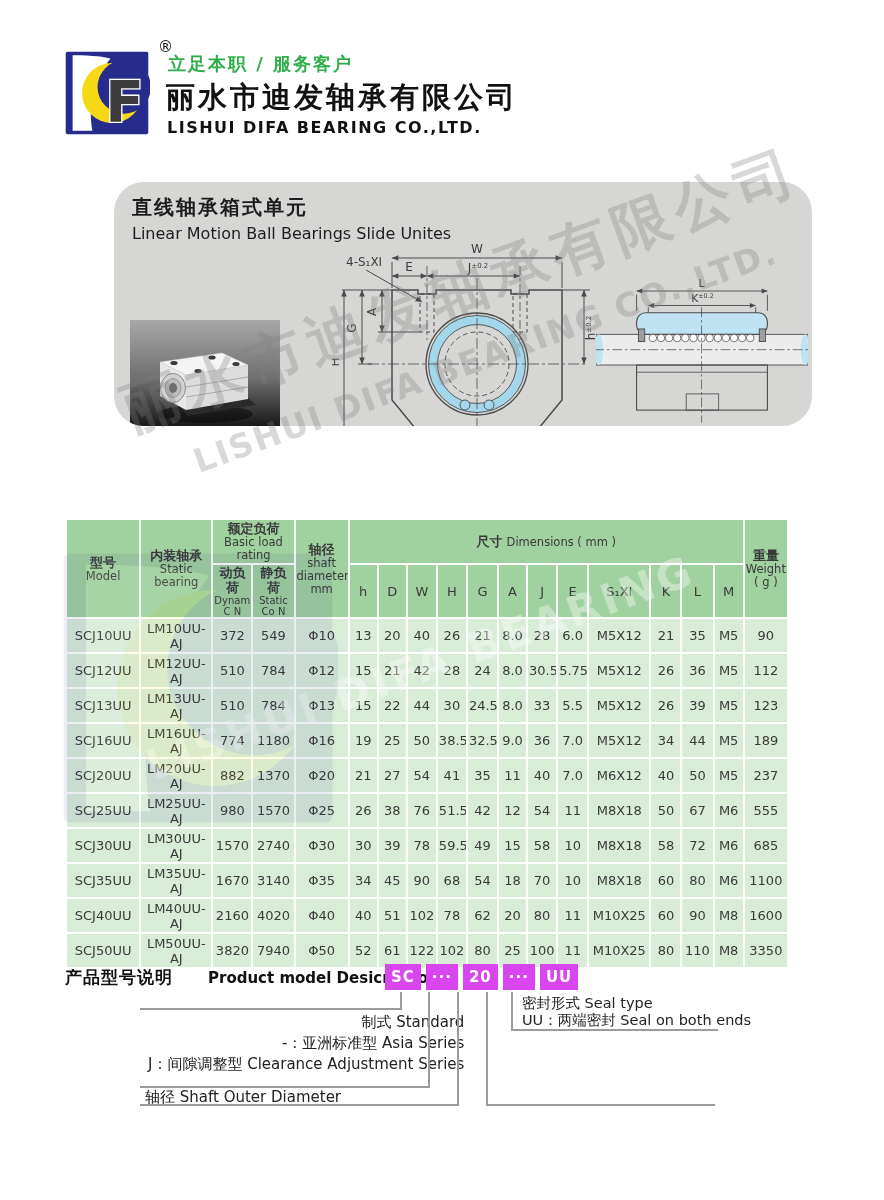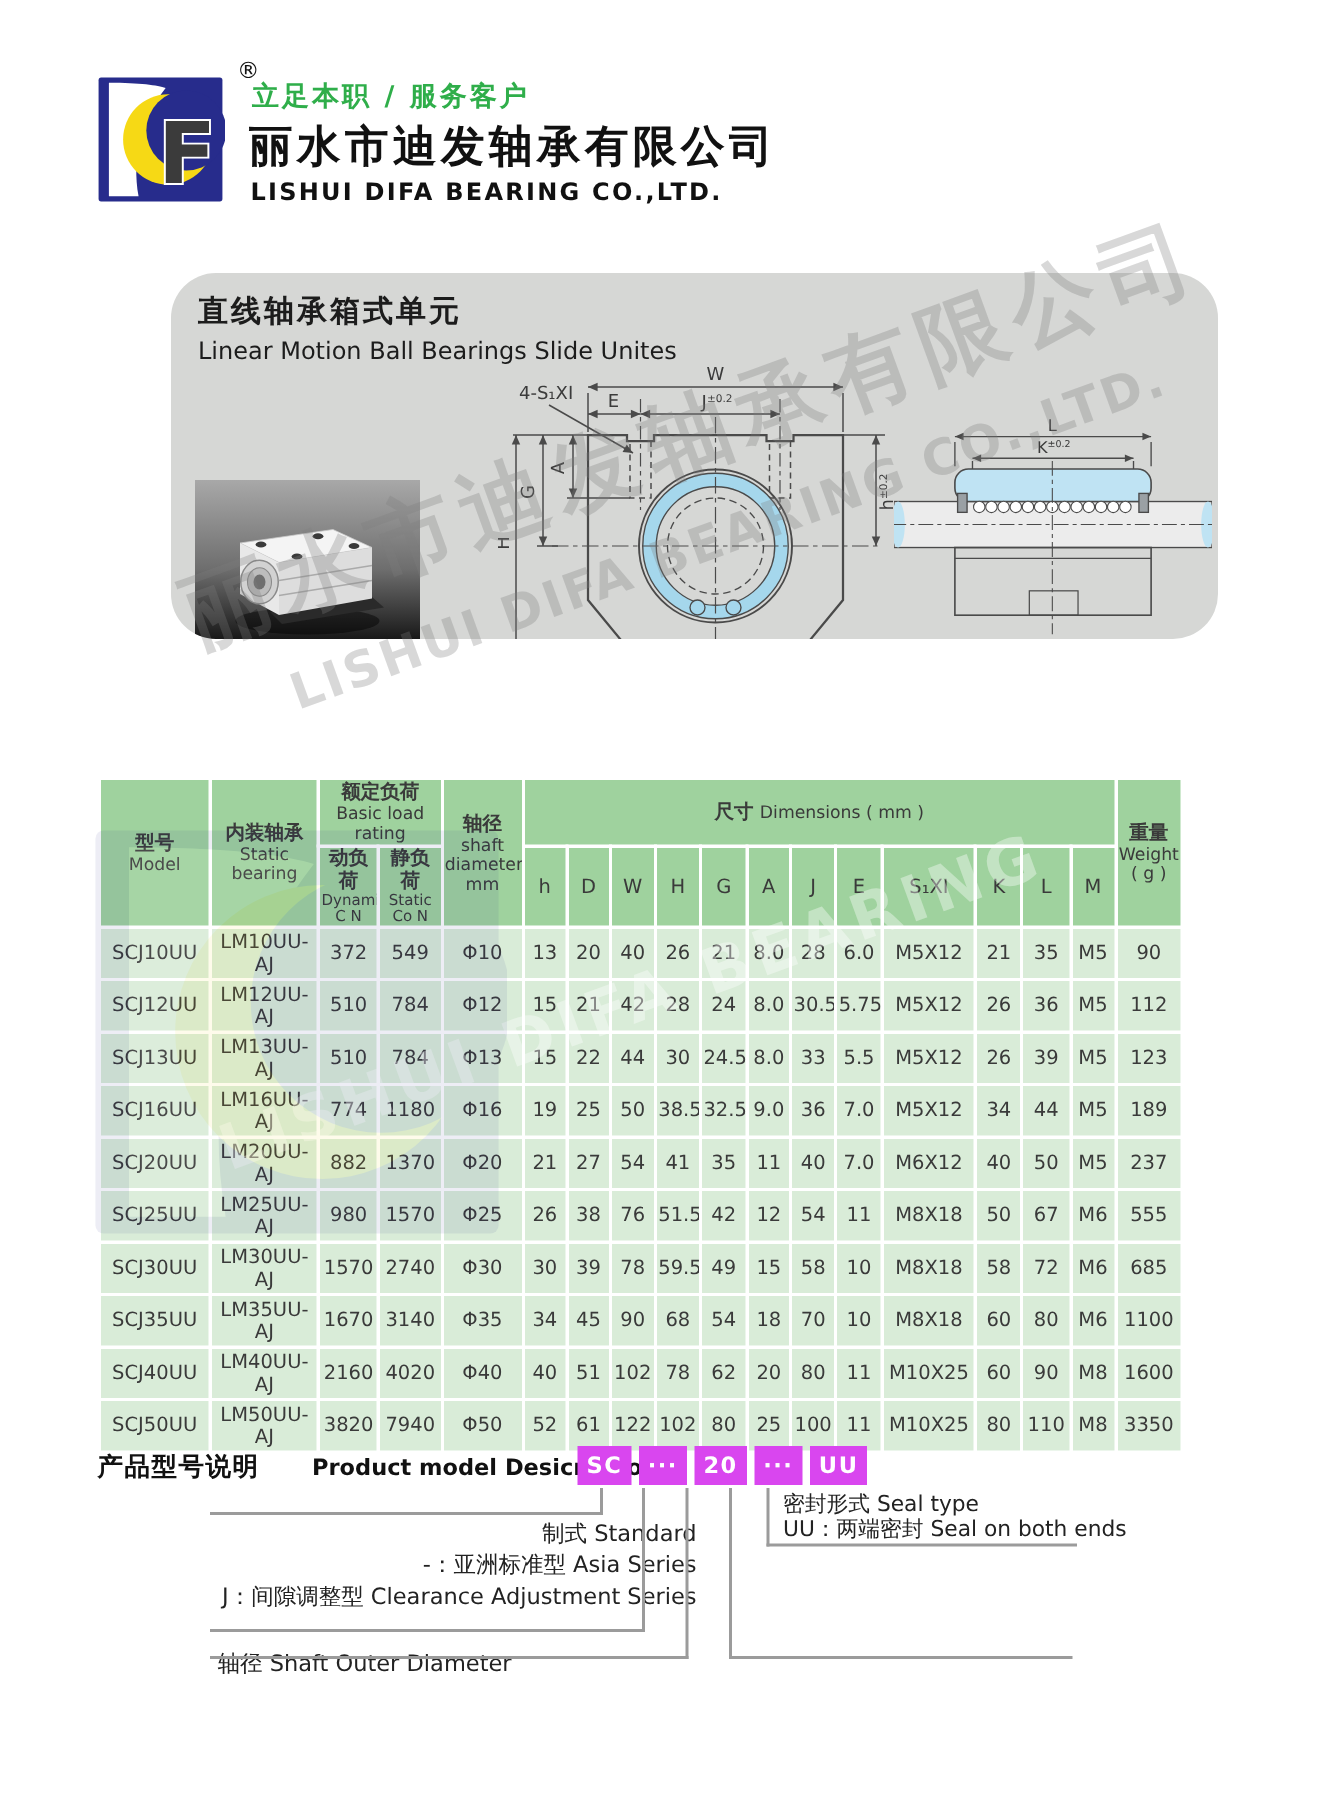--- a/index.html
+++ b/index.html
@@ -45,21 +45,21 @@
   .sub-th{font-size:13px;}
   
   .desc-heading-cn{position:absolute;left:65px;top:966px;font-size:17px;font-weight:bold;color:#111;letter-spacing:1px;}
   .desc-heading-en{position:absolute;left:208px;top:969px;font-size:15px;font-weight:bold;color:#111;}
   .code-boxes{position:absolute;left:385px;top:964px;display:flex;gap:5px;z-index:5;}
   .code-box{background:#d946ef;color:#fff;font-size:15px;font-weight:bold;
             padding:3px 6px;line-height:20px;letter-spacing:1px;}
   .hline{position:absolute;height:2px;background:#9b9b9b;z-index:3;}
   .vline{position:absolute;width:2px;background:#9b9b9b;z-index:3;}
   .std-block{position:absolute;left:148px;top:1012px;font-size:15px;line-height:21px;color:#222;text-align:right;}
-  .shaft-line{position:absolute;left:145px;top:1088px;font-size:15px;color:#222;margin-top:12px;}
+  .shaft-line{position:absolute;left:145px;top:1088px;font-size:15px;color:#222;}
   .seal-block{position:absolute;left:522px;top:995px;font-size:14.5px;line-height:17px;color:#222;}
   .case-block{position:absolute;left:525px;top:1033px;font-size:14.5px;line-height:19px;color:#222;}
 </style>
 </head>
 <body>
 
 <div class="page">
 
   <svg class="logo-svg" viewBox="0 0 100 100">
     <rect x="2" y="2" width="96" height="96" rx="2" fill="#272c8c"></rect>

